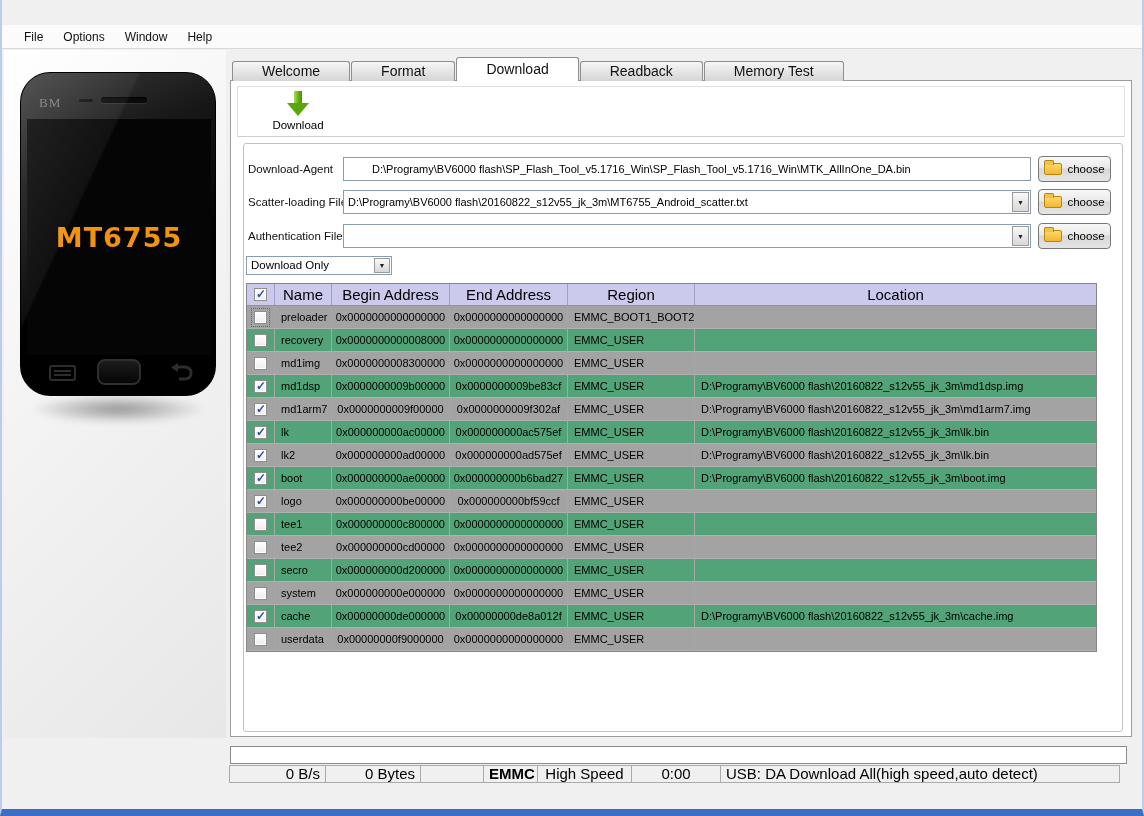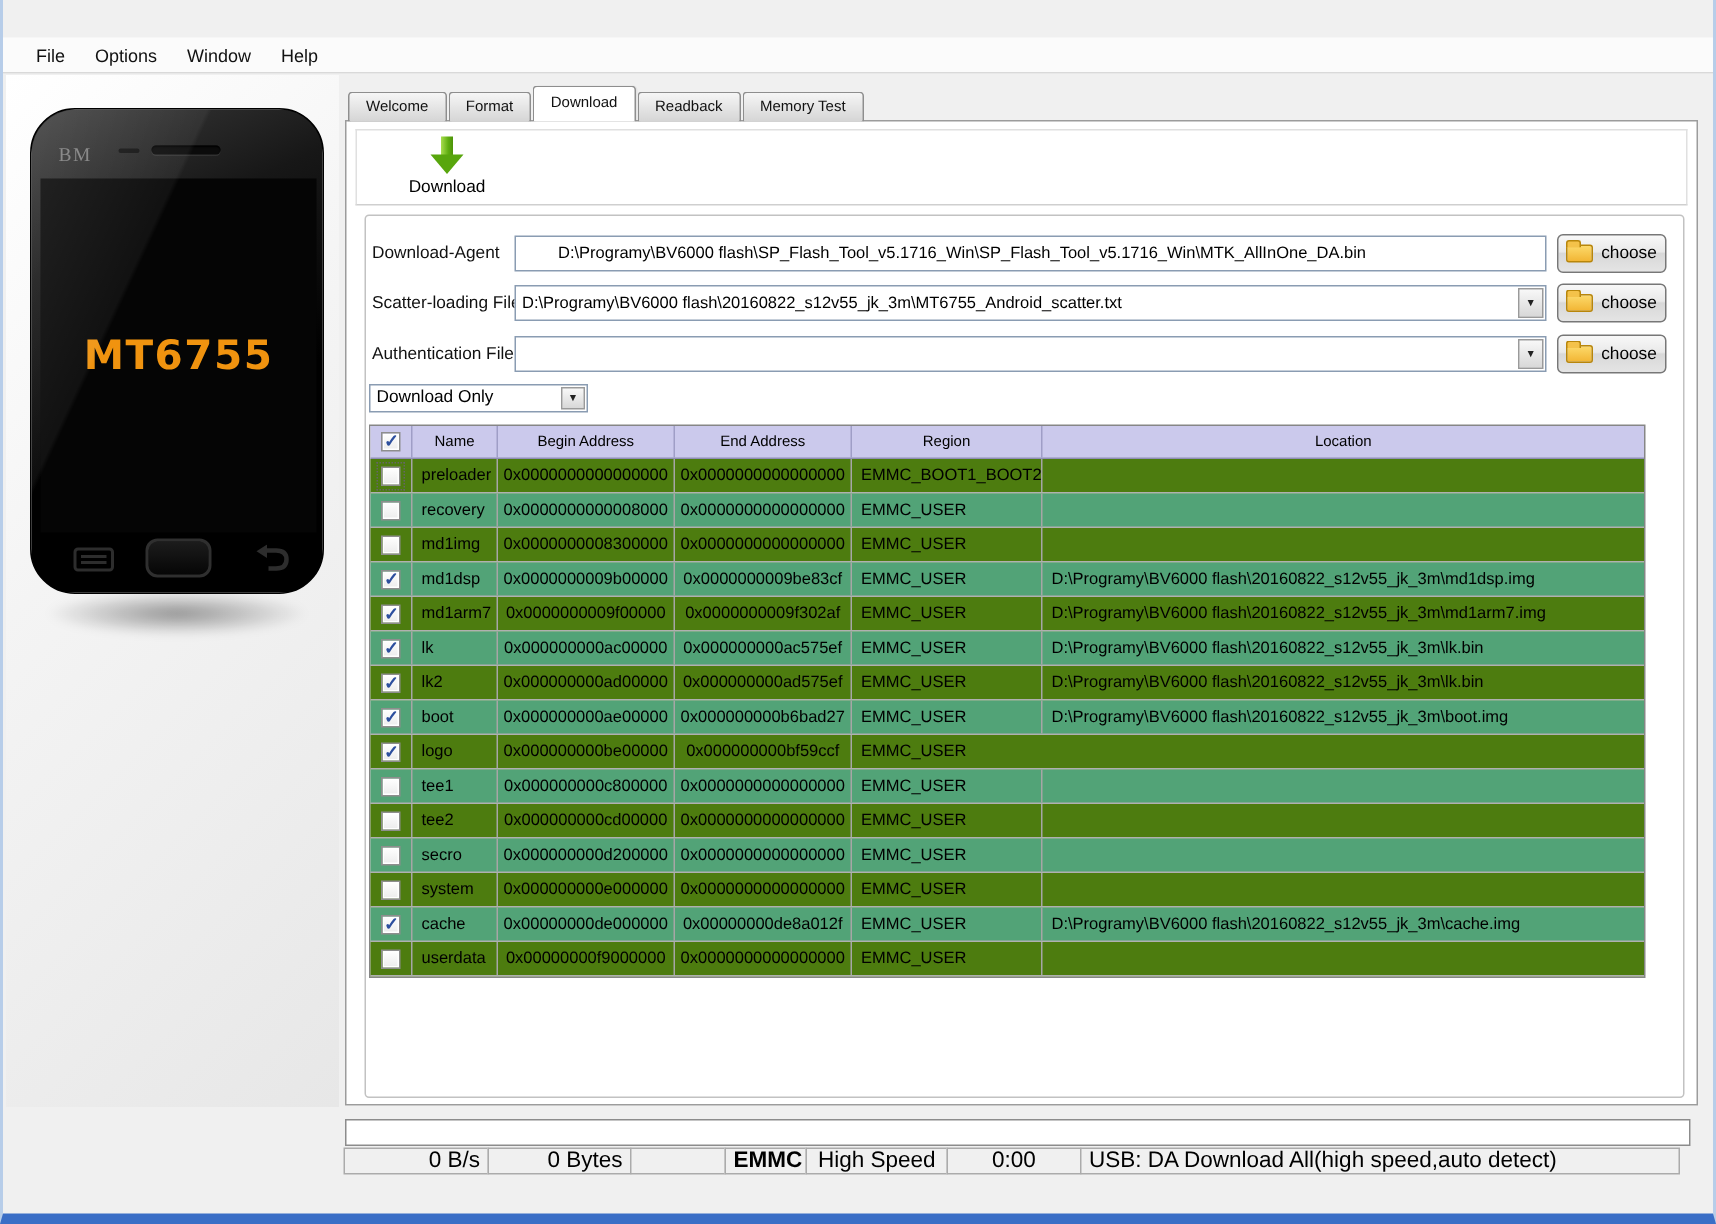--- a/index.html
+++ b/index.html
@@ -66,21 +66,21 @@
   .nav-menu { position:absolute; left:28px; top:8px; width:27px; height:16px;
     border:2px solid #2d2d2d; border-radius:3px; }
   .nav-menu::before { content:""; position:absolute; left:3px; top:3px; width:17px; height:2px;
     background:#2d2d2d; box-shadow:0 4px 0 #2d2d2d; }
   .nav-home { position:absolute; left:76px; top:2px; width:44px; height:26px; border-radius:8px;
     background:linear-gradient(#1c1c1c,#060606); border:2px solid #2f2f2f; }
   .nav-back { position:absolute; left:148px; top:6px; }
 
   
   .tabs { position:absolute; left:230px; top:57px; height:24px; display:flex; align-items:flex-end; z-index:6; }
-  .tab { height:20px; line-height:19px; padding:0 11px; font-size:10px; color:#111;
+  .tab { height:20px; line-height:19px; padding:0 29px; font-size:14px; color:#111;
     background:linear-gradient(#f6f6f6,#e2e2e2 60%,#d5d5d5); border:1px solid #8e8e8e;
     border-bottom:none; border-radius:3px 3px 0 0; margin-right:1px; }
   .tab.active { height:24px; line-height:22px; background:#fff; position:relative; z-index:7;
     border-color:#8e8e8e; box-shadow:1px 0 0 rgba(0,0,0,.05); }
   .panel { position:absolute; left:228px; top:80px; width:902px; height:657px;
     background:#fff; border:1px solid #9c9c9c; }
 
   .toolbar { position:absolute; left:6px; top:5px; width:888px; height:51px;
     border:1px solid #e0e0e0; border-bottom:1px solid #cfcfcf; background:#fff; }
   .tool-btn { position:absolute; top:3px; width:86px; height:44px; text-align:center; }
@@ -118,22 +118,22 @@
   .mode-combo { position:absolute; left:2px; top:112px; width:146px; height:19px;
     border:1px solid #8a9cb2; background:#fff; font-size:11.5px; line-height:17px;
     padding:0 20px 0 4px; }
   .mode-combo .combo-arrow { height:15px; line-height:14px; width:16px; }
 
   
   .ptable { position:absolute; left:2px; top:139px; width:851px; border:1px solid #868686;
     background:#fff; font-size:11px; }
   .thead { display:flex; background:#cbc9ec; border-bottom:1px solid #8f8eb4; height:22px; }
   .thead .tcell { display:flex; align-items:center; justify-content:center;
-    border-right:1px solid #9f9ec6; font-size:10px; }
-  .trow { display:flex; height:23px; border-bottom:1px solid #b0b0b0; background:#4d7c0f; }
+    border-right:1px solid #9f9ec6; font-size:15px; }
+  .trow { display:flex; height:23px; border-bottom:1px solid #b0b0b0; background:#a3a3a3; }
   .trow.green { background:#52a377; }
   .trow .tcell { border-right:1px solid #a6a6a6; display:flex; align-items:center;
     overflow:hidden; white-space:nowrap; }
   .tcell:last-child { border-right:none; }
   .c-cb { width:28px; justify-content:center; }
   .c-name { width:57px; padding-left:6px; }
   .c-begin { width:118px; justify-content:center; }
   .c-end { width:118px; justify-content:center; }
   .c-region { width:127px; padding-left:6px; }
   .c-location { width:401px; padding-left:6px; }

